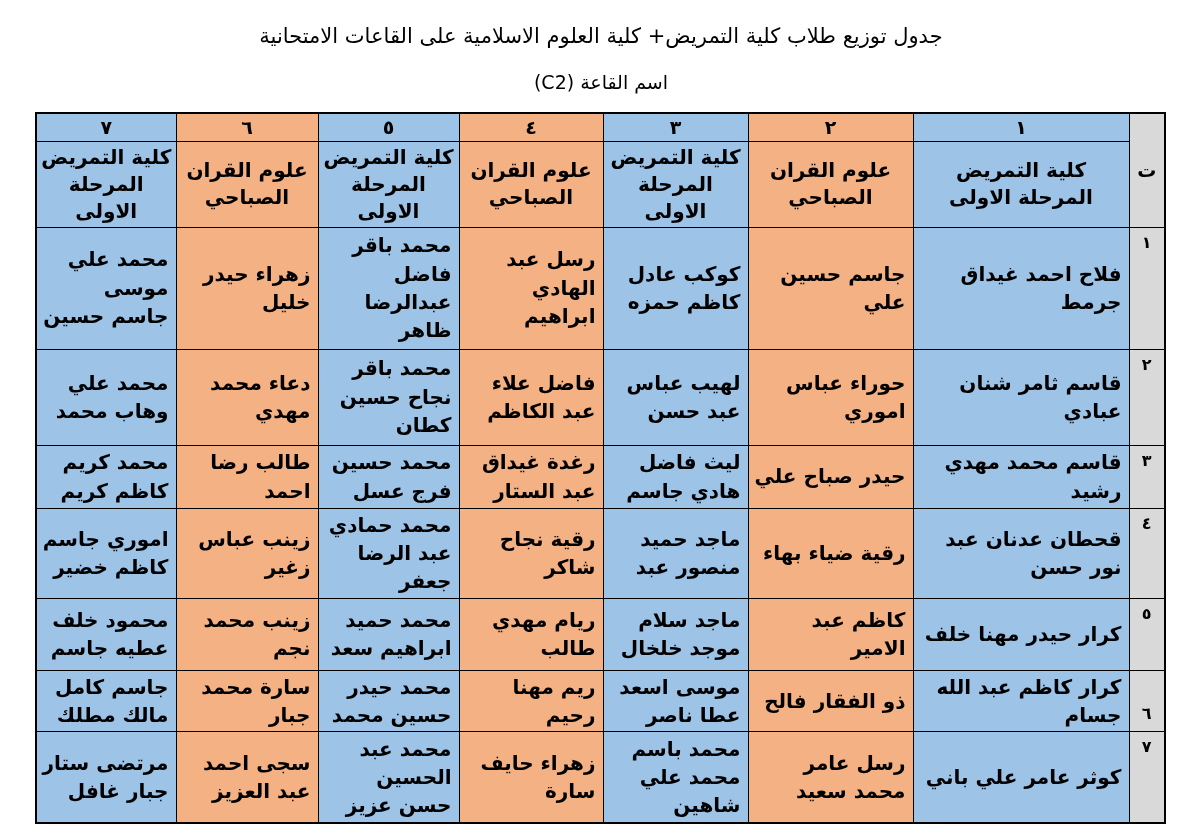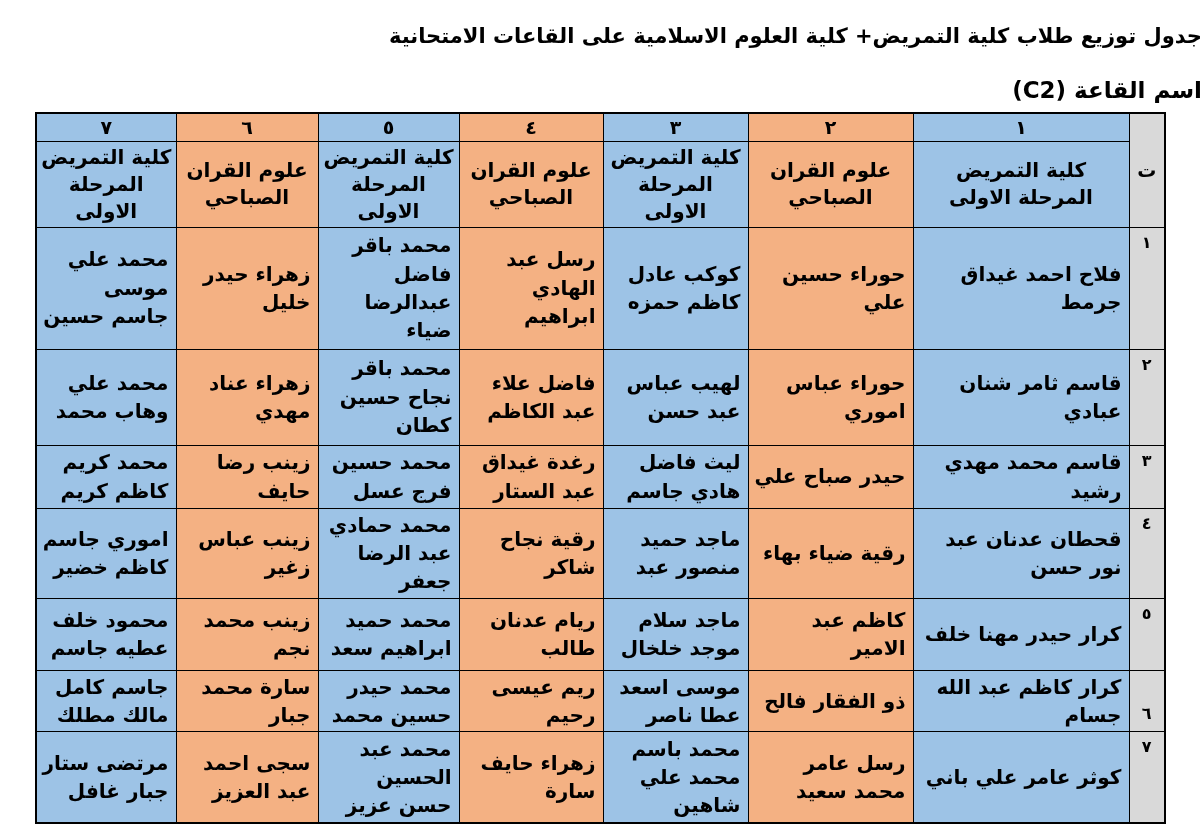--- a/index.html
+++ b/index.html
@@ -13,30 +13,31 @@
   body{
     width:1202px;height:825px;
     background:#ffffff;
     font-family:"DejaVu Sans", sans-serif;
     color:var(--text);
     position:relative;
     overflow:hidden;
   }
   .titles{
     direction:rtl;
-    font-weight:bold;
+    text-align:center;
+    font-weight:normal;
   }
   .doc-title{
     margin-top:24px;
     font-size:21px;
     line-height:1.2;
   }
   .doc-subtitle{
-    margin-top:28px;
-    font-size:23px;
+    margin-top:22px;
+    font-size:19px;
     line-height:1.2;
   }
   table.exam{
     position:absolute;
     left:35px; top:112px;
     width:1129px;
     border-collapse:collapse;
     table-layout:fixed;
     direction:rtl;
     border:2px solid var(--border);
@@ -144,73 +145,73 @@
       <th class="college-hdr c-orange">علوم القران الصباحي</th>
       <th class="college-hdr c-blue">كلية التمريض المرحلة الاولى</th>
       <th class="college-hdr c-orange">علوم القران الصباحي</th>
       <th class="college-hdr c-blue">كلية التمريض المرحلة الاولى</th>
     </tr>
   </thead>
   <tbody>
     <tr class="h-r1">
       <td class="idx c-gray">١</td>
       <td class="student c-blue">فلاح احمد غيداق جرمط</td>
-      <td class="student c-orange">حوراء حسين علي</td>
+      <td class="student c-orange">جاسم حسين علي</td>
       <td class="student c-blue">كوكب عادل كاظم حمزه</td>
       <td class="student c-orange">رسل عبد الهادي ابراهيم</td>
-      <td class="student c-blue">محمد باقر فاضل عبدالرضا ضياء</td>
+      <td class="student c-blue">محمد باقر فاضل عبدالرضا ظاهر</td>
       <td class="student c-orange">زهراء حيدر خليل</td>
       <td class="student c-blue">محمد علي موسى جاسم حسين</td>
     </tr>
     <tr class="h-r2">
       <td class="idx c-gray">٢</td>
       <td class="student c-blue">قاسم ثامر شنان عبادي</td>
       <td class="student c-orange">حوراء عباس اموري</td>
       <td class="student c-blue">لهيب عباس عبد حسن</td>
       <td class="student c-orange">فاضل علاء عبد الكاظم</td>
       <td class="student c-blue">محمد باقر نجاح حسين كطان</td>
-      <td class="student c-orange">زهراء عناد مهدي</td>
+      <td class="student c-orange">دعاء محمد مهدي</td>
       <td class="student c-blue">محمد علي وهاب محمد</td>
     </tr>
     <tr class="h-r3">
       <td class="idx c-gray">٣</td>
       <td class="student c-blue">قاسم محمد مهدي رشيد</td>
       <td class="student c-orange">حيدر صباح علي</td>
       <td class="student c-blue">ليث فاضل هادي جاسم</td>
       <td class="student c-orange">رغدة غيداق عبد الستار</td>
       <td class="student c-blue">محمد حسين فرج عسل</td>
-      <td class="student c-orange">زينب رضا حايف</td>
+      <td class="student c-orange">طالب رضا احمد</td>
       <td class="student c-blue">محمد كريم كاظم كريم</td>
     </tr>
     <tr class="h-r4">
       <td class="idx c-gray">٤</td>
       <td class="student c-blue">قحطان عدنان عبد نور حسن</td>
       <td class="student c-orange">رقية ضياء بهاء</td>
       <td class="student c-blue">ماجد حميد منصور عبد</td>
       <td class="student c-orange">رقية نجاح شاكر</td>
       <td class="student c-blue">محمد حمادي عبد الرضا جعفر</td>
       <td class="student c-orange">زينب عباس زغير</td>
       <td class="student c-blue">اموري جاسم كاظم خضير</td>
     </tr>
     <tr class="h-r5">
       <td class="idx c-gray">٥</td>
       <td class="student c-blue">كرار حيدر مهنا خلف</td>
       <td class="student c-orange">كاظم عبد الامير</td>
       <td class="student c-blue">ماجد سلام موجد خلخال</td>
-      <td class="student c-orange">ريام عدنان طالب</td>
+      <td class="student c-orange">ريام مهدي طالب</td>
       <td class="student c-blue">محمد حميد ابراهيم سعد</td>
       <td class="student c-orange">زينب محمد نجم</td>
       <td class="student c-blue">محمود خلف عطيه جاسم</td>
     </tr>
     <tr class="h-r6">
       <td class="idx low c-gray">٦</td>
       <td class="student c-blue">كرار كاظم عبد الله جسام</td>
       <td class="student c-orange">ذو الفقار فالح</td>
       <td class="student c-blue">موسى اسعد عطا ناصر</td>
-      <td class="student c-orange">ريم عيسى رحيم</td>
+      <td class="student c-orange">ريم مهنا رحيم</td>
       <td class="student c-blue">محمد حيدر حسين محمد</td>
       <td class="student c-orange">سارة محمد جبار</td>
       <td class="student c-blue">جاسم كامل مالك مطلك</td>
     </tr>
     <tr class="h-r7">
       <td class="idx c-gray">٧</td>
       <td class="student c-blue">كوثر عامر علي باني</td>
       <td class="student c-orange">رسل عامر محمد سعيد</td>
       <td class="student c-blue">محمد باسم محمد علي شاهين</td>
       <td class="student c-orange">زهراء حايف سارة</td>

